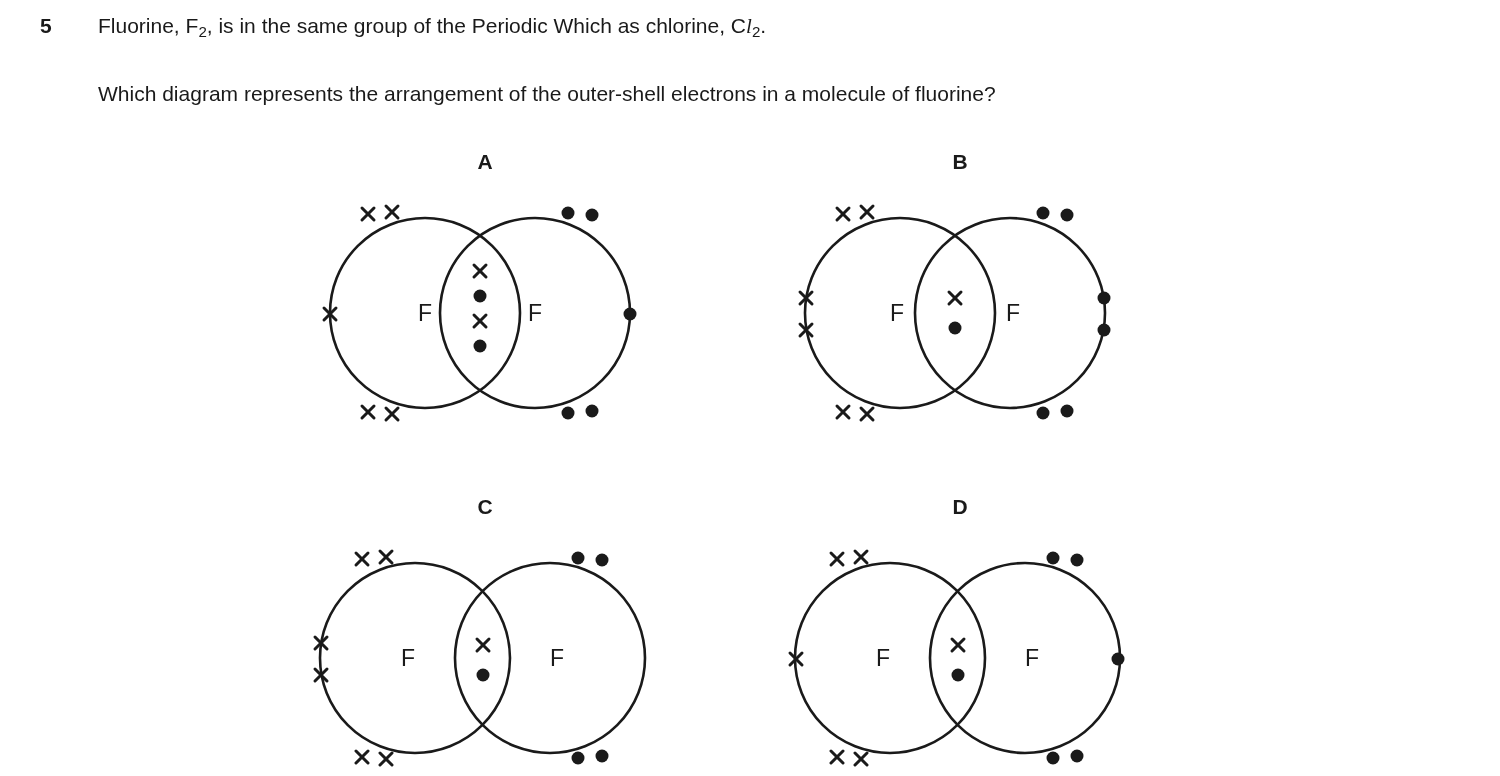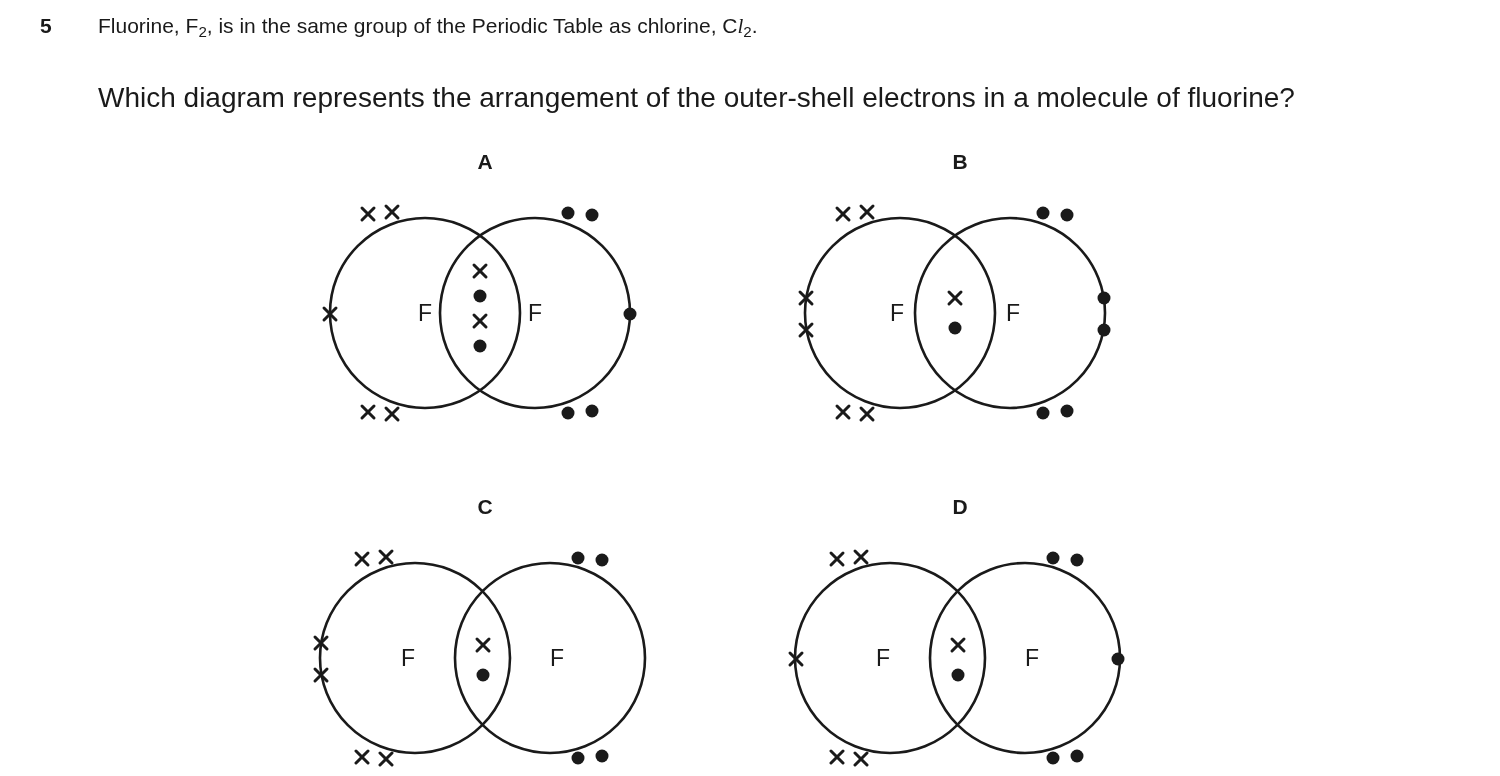--- a/index.html
+++ b/index.html
@@ -32,21 +32,21 @@
     position: absolute;
     left: 58px;
     top: 0;
     font-size: 21px;
     white-space: nowrap;
   }
   .q-line2 {
     position: absolute;
     left: 58px;
     top: 68px;
-    font-size: 28px;
+    font-size: 21px;
     white-space: nowrap;
   }
   .ital {
     font-family: "Liberation Serif", serif;
     font-style: italic;
   }
   sub {
     font-size: 0.72em;
     vertical-align: -0.28em;
   }
@@ -86,21 +86,21 @@
   #opt-B { top: 10px;  left: 725px; }
   #opt-C { top: 355px; left: 250px; }
   #opt-D { top: 355px; left: 725px; }
 </style>
 </head>
 <body>
 
 <div class="question-block">
   <div class="q-number">5</div>
   <div class="q-line1">
-    <span>Fluorine, F</span><sub>2</sub><span>, is in the same group of the Periodic Table as chlorine, C</span><span class="ital">l</span><sub>2</sub><span>.</span>
+    <span>Fluorine, F</span><sub>2</sub><span>, is in the same group of the Periodic Which as chlorine, C</span><span class="ital">l</span><sub>2</sub><span>.</span>
   </div>
   <div class="q-line2">Which diagram represents the arrangement of the outer-shell electrons in a molecule of fluorine?</div>
 </div>
 
 <div class="options-area">
 
   <div class="option" id="opt-A">
     <div class="opt-label">A</div>
     <div class="diagram">
       <svg width="470" height="250" viewBox="0 0 470 250" xmlns="http://www.w3.org/2000/svg">

